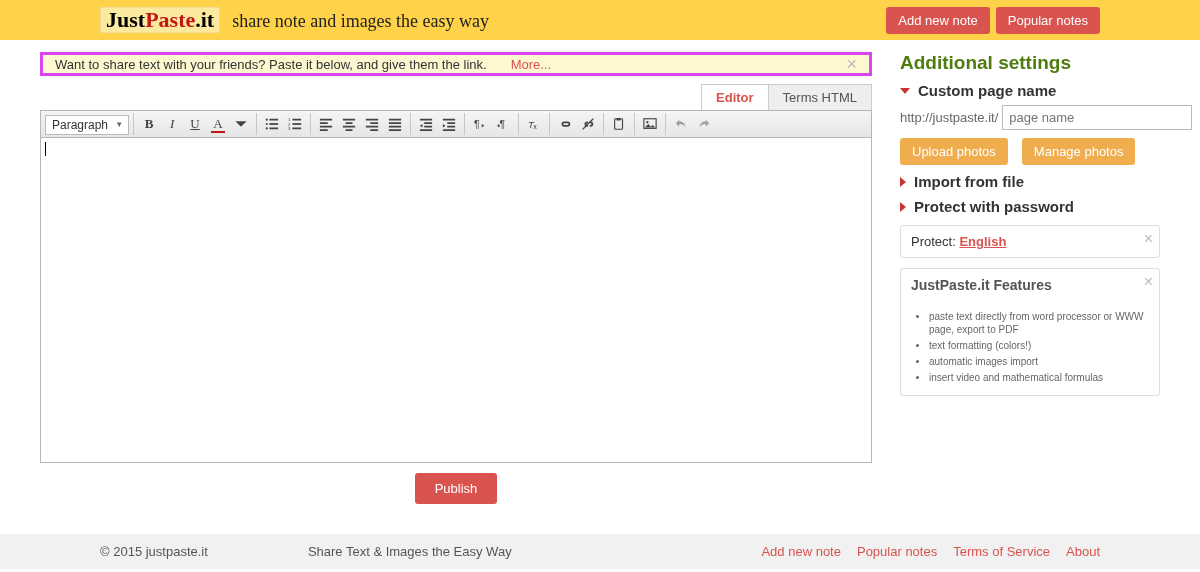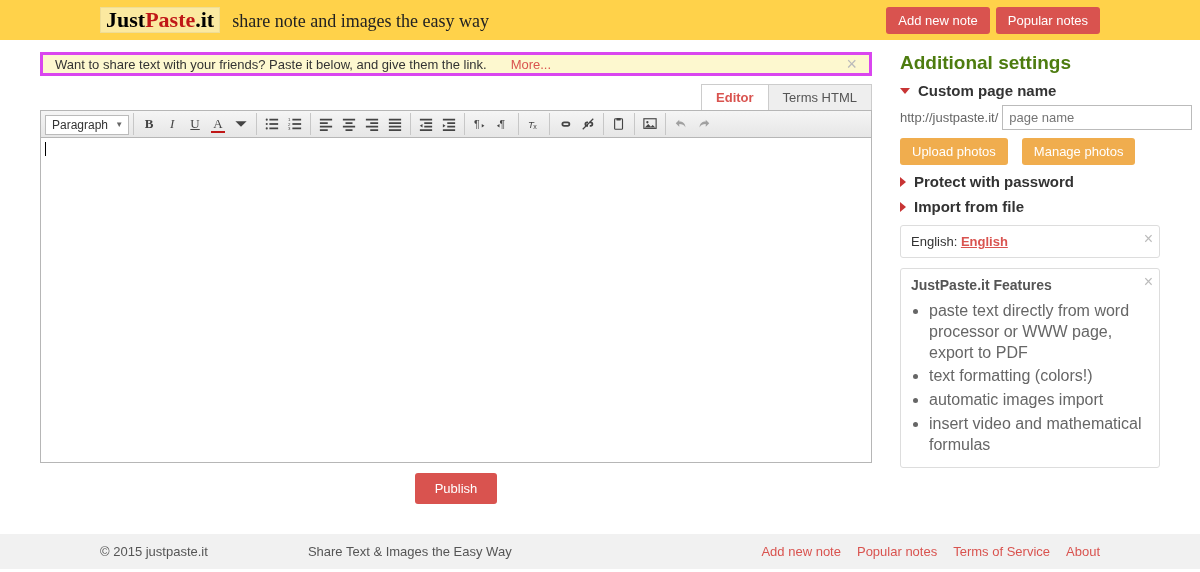--- a/index.html
+++ b/index.html
@@ -59,24 +59,24 @@
 .section-title { font-size: 15px; font-weight: bold; display: flex; align-items: center; gap: 8px; margin: 8px 0 6px; cursor: pointer; }
 .caret { width: 0; height: 0; display:inline-block; }
 .caret.down { border-left: 5px solid transparent; border-right: 5px solid transparent; border-top: 6px solid #c83434; }
 .caret.right { border-top: 5px solid transparent; border-bottom: 5px solid transparent; border-left: 6px solid #c83434; }
 .url-row { display: flex; align-items: center; gap: 4px; font-size: 13px; color: #666; margin-bottom: 8px; }
 .url-row input { flex: 1; border: 1px solid #bbb; padding: 4px 6px; font-size: 13px; color: #777; }
 .photo-btns { display: flex; gap: 14px; margin-bottom: 8px; }
 
 .panel { border: 1px solid #ddd; border-radius: 3px; padding: 8px 10px; margin-top: 10px; position: relative; }
 .panel .close { position: absolute; right: 6px; top: 4px; font-size: 16px; color: #bbb; cursor: pointer; }
-.panel-title { font-weight: bold; font-size: 14px; color: #555; margin-bottom: 8px; }
+.panel-title { font-weight: bold; font-size: 14px; color: #555; margin-bottom: 17px; }
 .lang-link { color: #d9534f; font-weight: bold; }
 .features ul { list-style: disc; padding-left: 18px; color: #666; }
-.features li { margin: 3px 0; font-size: 16px; line-height: 1.3; }
+.features li { margin: 3px 0; font-size: 10px; line-height: 1.3; }
 
 
 .footer { background: #f1f1f1; margin-top: 30px; padding: 10px 100px; display: flex; align-items: center; color: #555; font-size: 13px; }
 .footer .slogan { margin-left: 100px; }
 .footer .links { margin-left: auto; display: flex; gap: 16px; }
 .footer .links a { color: #d9534f; text-decoration: none; }
 </style>
 </head>
 <body>
 
@@ -283,31 +283,31 @@
       <input type="text" placeholder="page name" style="">
     </div>
 
     <div class="photo-btns">
       <button class="btn btn-orange">Upload photos</button>
       <button class="btn btn-orange">Manage photos</button>
     </div>
 
     <div class="section-title">
       <span class="caret right"></span>
-      <span>Protect with password</span>
+      <span>Import from file</span>
     </div>
 
     <div class="section-title">
       <span class="caret right"></span>
-      <span>Import from file</span>
+      <span>Protect with password</span>
     </div>
 
     <div class="panel">
       <span class="close">×</span>
-      <span>English:</span>
+      <span>Protect:</span>
       <a href="#" class="lang-link">English</a>
     </div>
 
     <div class="panel features">
       <span class="close">×</span>
       <div class="panel-title">JustPaste.it Features</div>
       <ul>
         <li>paste text directly from word processor or WWW page, export to PDF</li>
         <li>text formatting (colors!)</li>
         <li>automatic images import</li>

